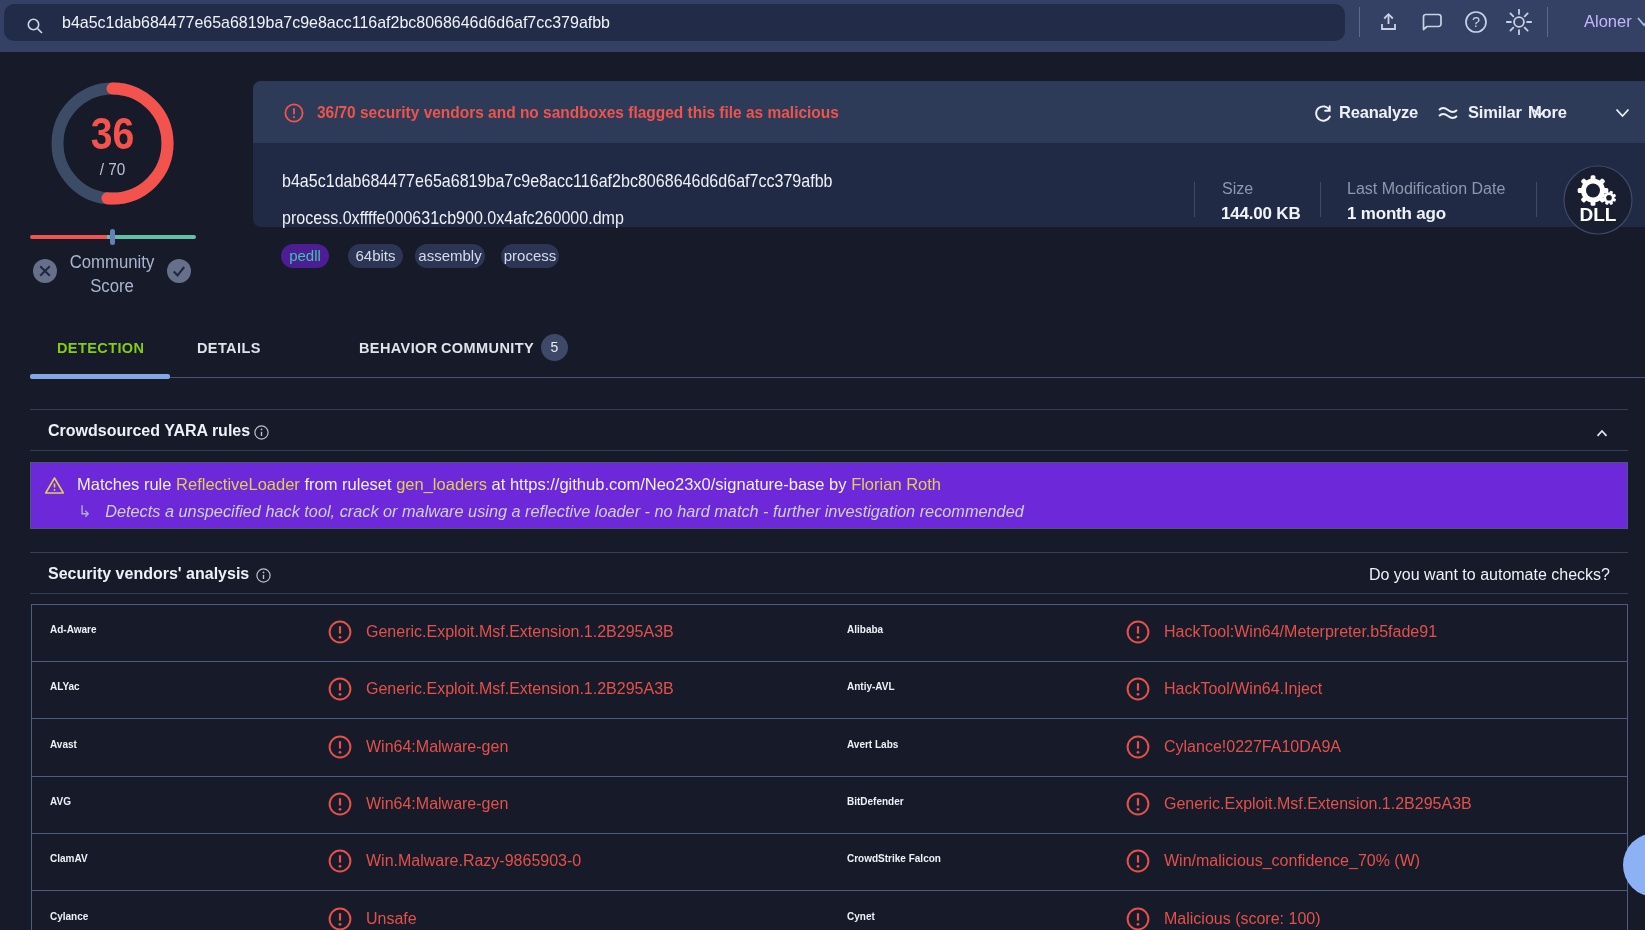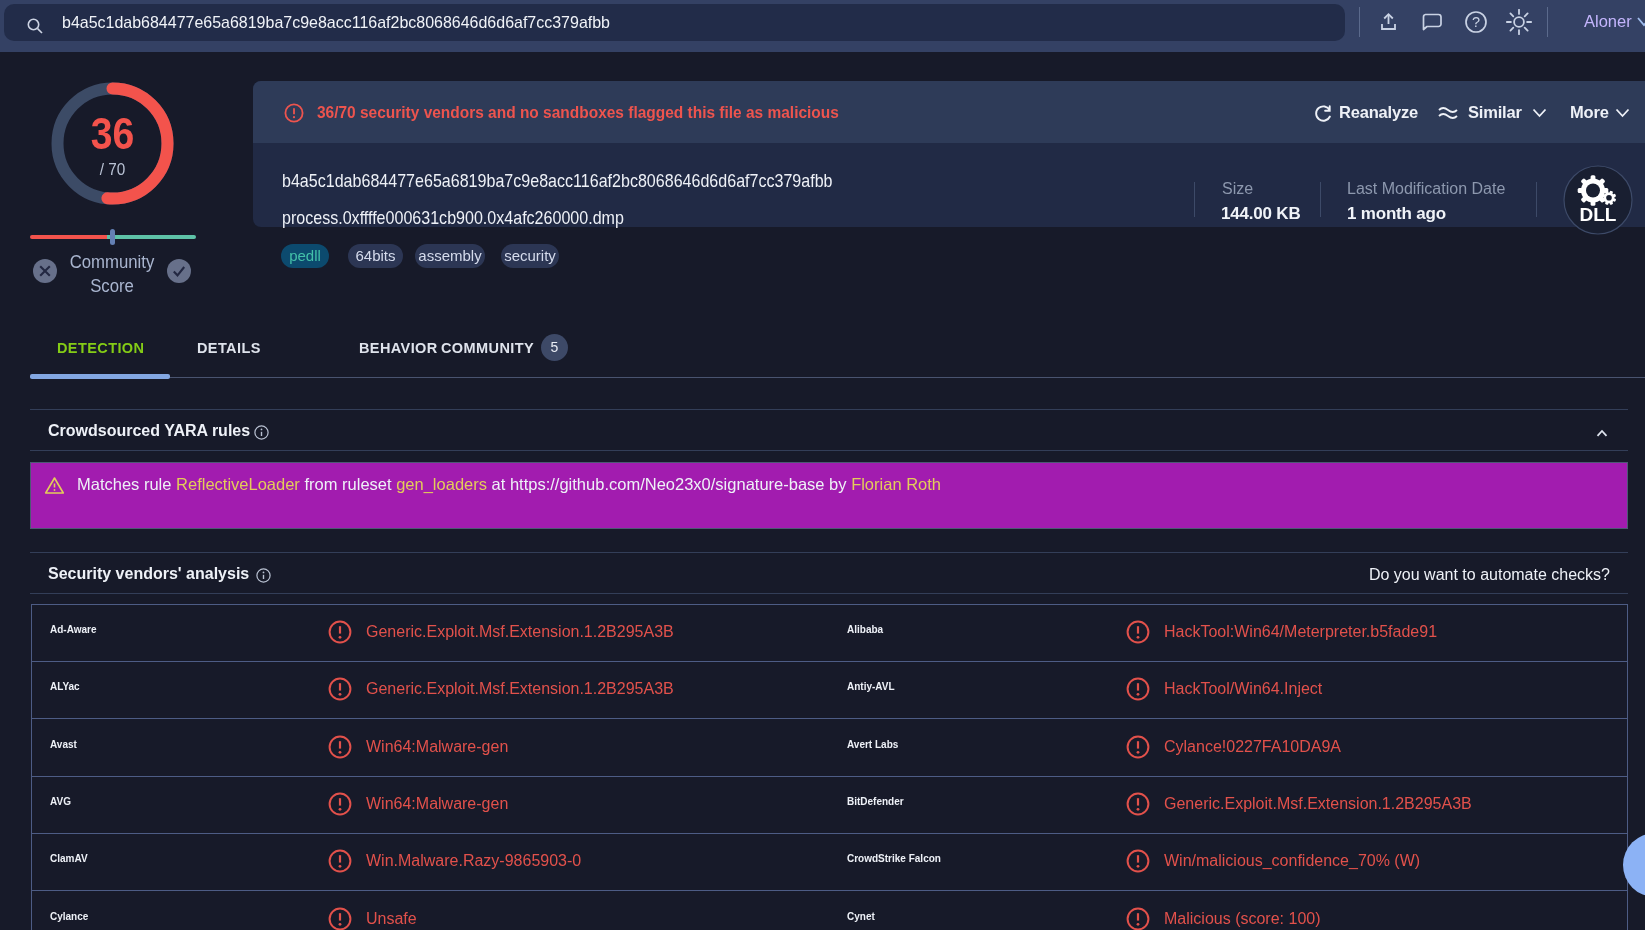--- a/index.html
+++ b/index.html
@@ -30,37 +30,37 @@
   #card { position:absolute; left:221px; top:81px; width:1407px; height:146px;
     background:#212a45; border-radius:8px;margin-left:32px; }
   #banner { position:absolute; left:0; top:0; width:1407px; height:62px;
     background:#2e3b58; border-radius:8px 8px 0 0; }
   #banner .t { position:absolute; left:64px; top:22px; color:#ed544e; font-size:17px; font-weight:bold; transform:scaleX(0.91); transform-origin:0 0; }
   .btn { position:absolute; top:22px; color:#eef1f7; font-size:16.5px; font-weight:600; letter-spacing:-0.2px; }
   #hashline { position:absolute; left:29px; top:89px; color:#eef1f7; font-size:19px; transform:scaleX(0.845); transform-origin:0 0; }
   #procline { position:absolute; left:29px; top:126px; color:#eef1f7; font-size:19px; transform:scaleX(0.845); transform-origin:0 0; }
   .tag { position:absolute; top:163px; height:24px; border-radius:12px; background:#2c3654;
     color:#d5dbec; font-size:15px; line-height:24px; text-align:center; }
-  #tag1 { left:28px; width:48px; background:#0c4a6e; color:#43c0a9; }
+  #tag1 { left:28px; width:48px; background:#4c1d95; color:#43c0a9; }
   .flabel { position:absolute; color:#8d98ae; font-size:16px; }
   .fval { position:absolute; color:#f0f3f8; font-size:17px; font-weight:600; letter-spacing:-0.2px; }
 
   
   #tabline { position:absolute; left:30px; top:377px; width:1615px; height:1px; background:#49536f; }
   #tabul { position:absolute; left:30px; top:374px; width:140px; height:4.5px; background:#83a7e2; border-radius:2px;}
   .tab { position:absolute; top:340px; font-size:14.5px; font-weight:bold; letter-spacing:0.4px; color:#dfe3ec; }
   #tab1 { color:#84cc16; }
   #badge5 { position:absolute; left:541px; top:334px; width:27px; height:27px; border-radius:50%;
     background:#3d4967; color:#e8ecf4; font-size:14px; line-height:27px; text-align:center; }
 
   
   .sechead { position:absolute; left:30px; width:1598px; border-top:1px solid #333e58; border-bottom:1px solid #333e58; }
   .sechead .tt { color:#eef1f7; font-size:16px; font-weight:bold; }
   #yarabox { position:absolute; left:30px; top:462px; width:1598px; height:67px;
-    border:1px solid #4d5974; background:#a21caf; }
+    border:1px solid #4d5974; background:#6d28d9; }
   .yellow { color:#e3cd59; }
   #yaraline1 { position:absolute; left:46px; top:12px; color:#eef1f7; font-size:16.5px; }
   #yaraline2 { position:absolute; left:47px; top:39px; color:#ccd2de; font-size:16.3px; font-style:italic; }
 
   
   #vtable { position:absolute; left:31px; top:604px; width:1597px; height:326px;
     border:1.5px solid #4d5c85; border-bottom:none; }
   .row { position:absolute; left:0; width:1595px; height:57px; border-bottom:1.5px solid #4d5c85; }
   .vn { position:absolute; top:19px; color:#eef1f7; font-size:10px; font-weight:600; }
   .det { position:absolute; top:18px; color:#e2514b; font-size:16px; }
@@ -147,31 +147,31 @@
       <path d="M16.7 6.2 A7.2 7.2 0 1 0 16.9 12.5 M16.7 2.2 v4.6 h-4.6" fill="none" stroke="#eef1f7" stroke-width="1.9" stroke-linecap="round"></path>
     </svg>
     <span class="btn" style="left:1086px;">Reanalyze</span>
     <svg class="abs" style="left:1184px;top:24px" width="22" height="16" viewBox="0 0 22 16">
       <path d="M2 5 q4 -4 9 0 t9 0 M2 11 q4 -4 9 0 t9 0" fill="none" stroke="#eef1f7" stroke-width="1.8"></path>
     </svg>
     <span class="btn" style="left:1215px;">Similar</span>
     <svg class="abs" style="left:1279px;top:27px" width="15" height="10" viewBox="0 0 15 10">
       <path d="M1.5 1.5 L7.5 8 L13.5 1.5" fill="none" stroke="#eef1f7" stroke-width="1.8"></path>
     </svg>
-    <span class="btn" style="left:1317px;">More</span>
+    <span class="btn" style="left:1275px;">More</span>
     <svg class="abs" style="left:1362px;top:27px" width="15" height="10" viewBox="0 0 15 10">
       <path d="M1.5 1.5 L7.5 8 L13.5 1.5" fill="none" stroke="#eef1f7" stroke-width="1.8"></path>
     </svg>
   </div>
   <div id="hashline">b4a5c1dab684477e65a6819ba7c9e8acc116af2bc8068646d6d6af7cc379afbb</div>
   <div id="procline">process.0xffffe000631cb900.0x4afc260000.dmp</div>
   <div class="tag" id="tag1">pedll</div>
   <div class="tag" style="left:95px;width:55px;">64bits</div>
   <div class="tag" style="left:162px;width:70px;">assembly</div>
-  <div class="tag" style="left:248px;width:58px;">security</div>
+  <div class="tag" style="left:248px;width:58px;">process</div>
 
   <div class="vsep" style="left:941px;top:101px;height:35px;background:#3d4a68"></div>
   <span class="flabel" style="left:969px;top:99px;">Size</span>
   <span class="fval" style="left:968px;top:123px;">144.00 KB</span>
   <div class="vsep" style="left:1067px;top:101px;height:35px;background:#3d4a68"></div>
   <span class="flabel" style="left:1094px;top:99px;">Last Modification Date</span>
   <span class="fval" style="left:1094px;top:123px;">1 month ago</span>
   <div class="vsep" style="left:1283px;top:101px;height:35px;background:#3d4a68"></div>
   <svg class="abs" style="left:1310px;top:84px" width="70" height="70" viewBox="0 0 70 70">
     <circle cx="35" cy="35" r="34" fill="#191f31" stroke="#3d4a68" stroke-width="1.2"></circle>
@@ -220,20 +220,21 @@
     <path d="M1.5 6.8 L6 2 L10.5 6.8" fill="none" stroke="#dfe4ee" stroke-width="1.8"></path>
   </svg>
 </div>
 <div id="yarabox">
   <svg class="abs" style="left:13px;top:13px" width="21" height="19" viewBox="0 0 21 19">
     <path d="M10.5 2 L19.3 17 H1.7 Z" fill="none" stroke="#e3cd59" stroke-width="1.6" stroke-linejoin="round"></path>
     <line x1="10.5" y1="7.5" x2="10.5" y2="11.5" stroke="#e3cd59" stroke-width="1.6"></line>
     <circle cx="10.5" cy="14" r="0.9" fill="#e3cd59"></circle>
   </svg>
   <div id="yaraline1">Matches rule <span class="yellow">ReflectiveLoader</span> from ruleset <span class="yellow">gen_loaders</span> at https://github.com/Neo23x0/signature-base by <span class="yellow">Florian Roth</span></div>
+  <div id="yaraline2"><span style="font-style:normal;color:#aab3c6;">↳</span>&nbsp;&nbsp; Detects a unspecified hack tool, crack or malware using a reflective loader - no hard match - further investigation recommended</div>
 </div>
 
 <div class="sechead" style="top:552px;height:42px;">
   <span class="tt" style="position:absolute;left:18px;top:12px;">Security vendors' analysis</span>
   <svg class="abs" style="left:226px;top:15px" width="15" height="15" viewBox="0 0 15 15">
     <circle cx="7.5" cy="7.5" r="6.6" fill="none" stroke="#b9c1d2" stroke-width="1.2"></circle>
     <line x1="7.5" y1="6.8" x2="7.5" y2="11" stroke="#b9c1d2" stroke-width="1.4"></line>
     <circle cx="7.5" cy="4.4" r="0.9" fill="#b9c1d2"></circle>
   </svg>
   <span style="position:absolute;right:18px;top:13px;color:#eef1f7;font-size:16px;">Do you want to automate checks?</span>

